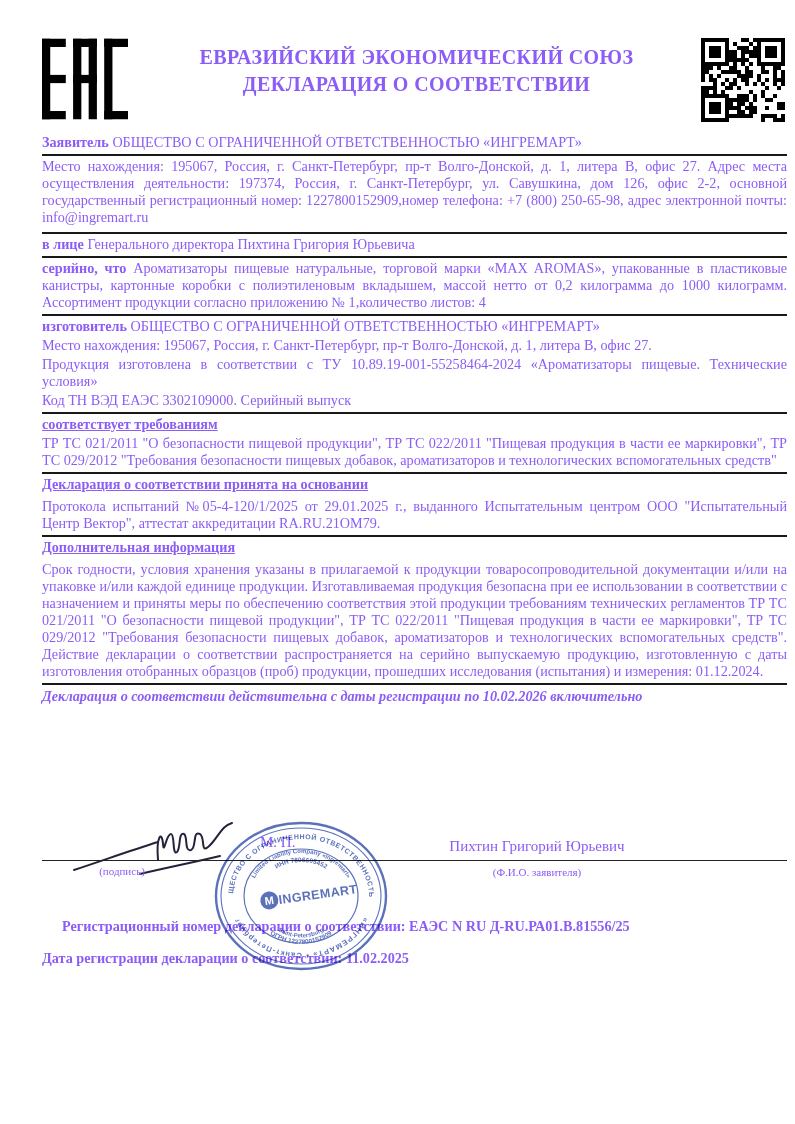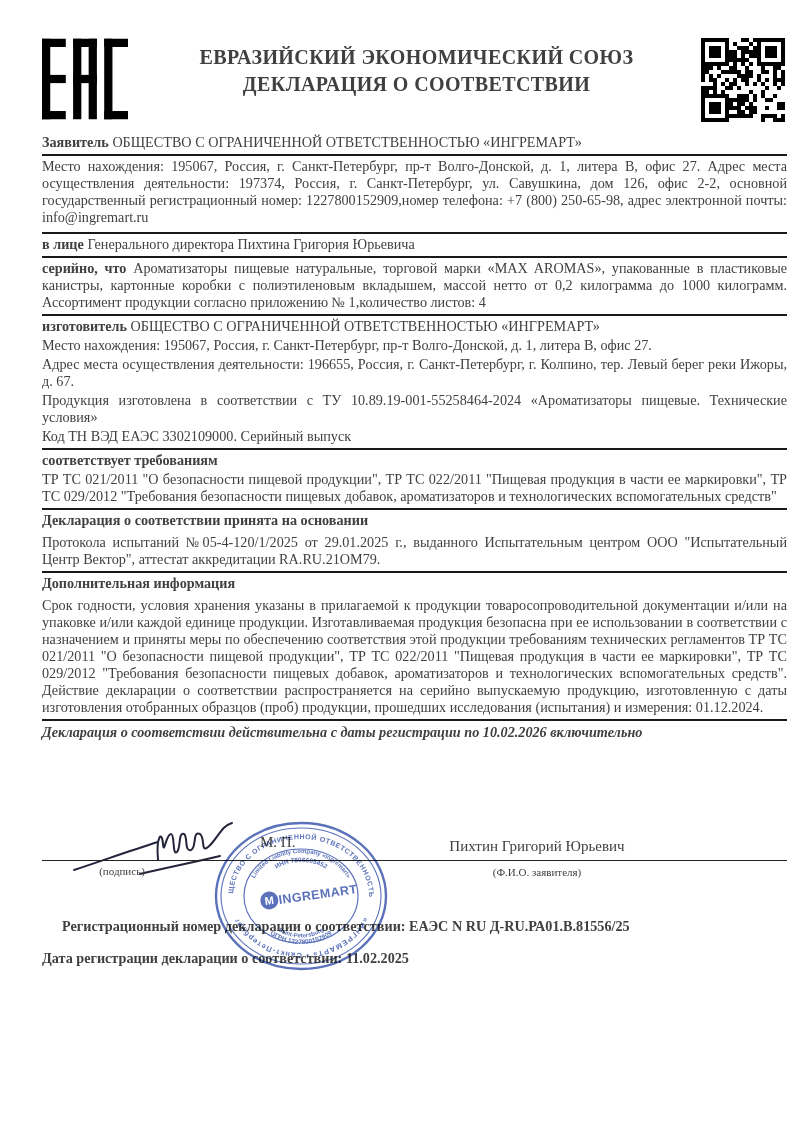--- a/index.html
+++ b/index.html
@@ -2,34 +2,34 @@
 <html><head>
 <meta charset="utf-8">
 <style>
   * { margin:0; padding:0; box-sizing:border-box; }
   html,body { background:#ffffff; }
   .page {
     position:relative;
     width:795px; height:1124px;
     background:#ffffff;
     font-family:"Liberation Serif","DejaVu Serif",serif;
-    font-size:14.2px; line-height:17px; color:#404040;
+    font-size:14.2px; line-height:17px; color:#8b5cf6;
     padding:36px 8px 0 42px;
     overflow:hidden;
   }
   .header { display:flex; align-items:flex-start; height:90px; }
   .eac-box { width:90px; flex:0 0 90px; }
   .title-box { flex:1; text-align:center; padding-top:8px; }
   .title-line { font-weight:bold; font-size:20px; line-height:27px; letter-spacing:.4px; }
   .qr-box { width:86px; flex:0 0 86px; padding-top:2px; }
   .rule { border-top:2px solid #191919; margin:3px 0 2px 0; }
   .rule-thin { border-top:1.5px solid #222; }
   p.block { text-align:justify; margin:2px 0 1px 0; }
   .inline-label { font-weight:bold; }
-  .heading { font-weight:bold; margin:2px 0 1px 0; }
+  .heading { font-weight:bold; margin:2px 0 1px 0;text-decoration:underline; }
   .caps-line { margin:8px 0 3px 0; }
   .validity { font-weight:bold; margin:3px 0 2px 0;font-style:italic; }
   .sig-area { position:absolute; left:42px; right:8px; top:812px; height:300px; }
   .sig-svg { position:absolute; left:28px; top:0; }
   .mp-label { position:absolute; left:218px; top:22px; font-size:15px; }
   .sign-line { position:absolute; left:0; right:0; top:48px; }
   .sign-caption { position:absolute; left:30px; top:51px; width:100px; text-align:center; font-size:11px; }
   .fio-name { position:absolute; left:300px; top:26px; width:390px; text-align:center; font-size:15px; }
   .fio-caption { position:absolute; left:300px; top:52px; width:390px; text-align:center; font-size:11px; }
   .reg-line { position:absolute; left:0; font-weight:bold; }
@@ -334,21 +334,20 @@
 
   <p class="block"><span class="inline-label">серийно, что</span> <span>Ароматизаторы пищевые натуральные, торговой марки «MAX AROMAS», упакованные в пластиковые канистры, картонные коробки с полиэтиленовым вкладышем, массой нетто от 0,2 килограмма до 1000 килограмм. Ассортимент продукции согласно приложению № 1,количество листов: 4</span></p>
   <div class="rule"></div>
 
   <div>
     <div>
       <span class="inline-label">изготовитель</span>
       <span>ОБЩЕСТВО С ОГРАНИЧЕННОЙ ОТВЕТСТВЕННОСТЬЮ «ИНГРЕМАРТ»</span>
     </div>
     <p class="block">Место нахождения: 195067, Россия, г. Санкт-Петербург, пр-т Волго-Донской, д. 1, литера В, офис 27.</p>
-    <p class="block">Адрес места осуществления деятельности: 196655, Россия, г. Санкт-Петербург, г. Колпино, тер. Левый берег реки Ижоры, д. 67.</p>
     <p class="block">Продукция изготовлена в соответствии с ТУ 10.89.19-001-55258464-2024 «Ароматизаторы пищевые. Технические условия»</p>
     <p class="block">Код ТН ВЭД ЕАЭС 3302109000. Серийный выпуск</p>
   </div>
   <div class="rule"></div>
 
   <div>
     <div class="heading">соответствует требованиям</div>
     <p class="block">ТР ТС 021/2011 "О безопасности пищевой продукции", ТР ТС 022/2011 "Пищевая продукция в части ее маркировки", ТР ТС 029/2012 "Требования безопасности пищевых добавок, ароматизаторов и технологических вспомогательных средств"</p>
   </div>
   <div class="rule"></div>

